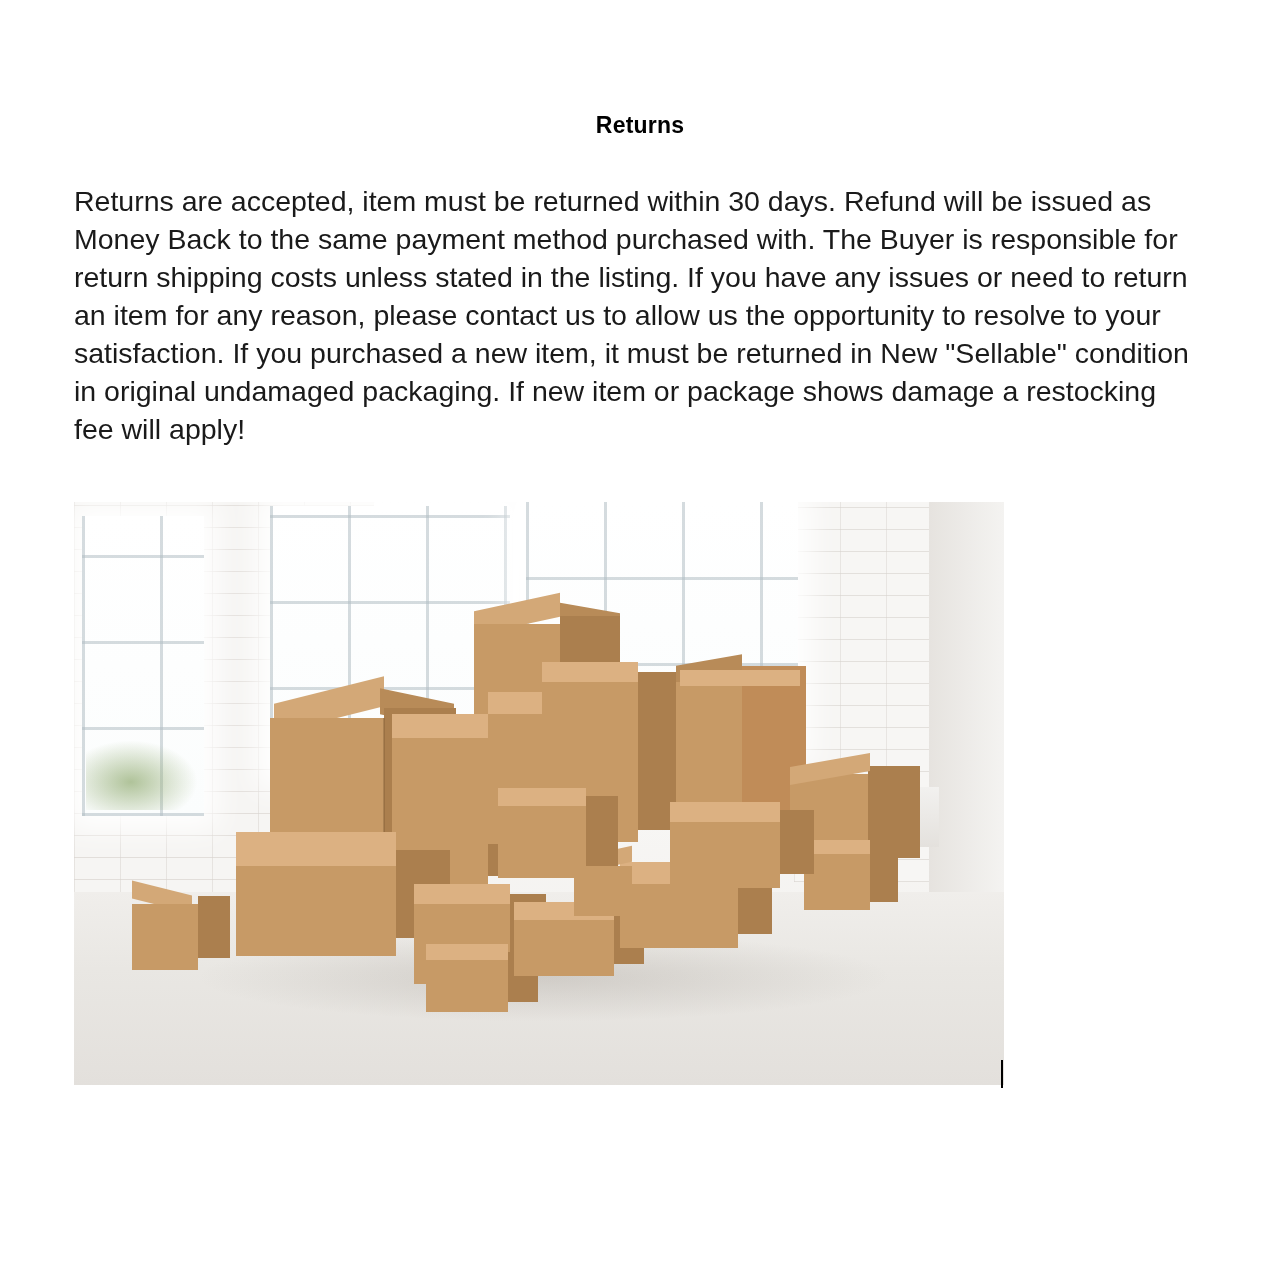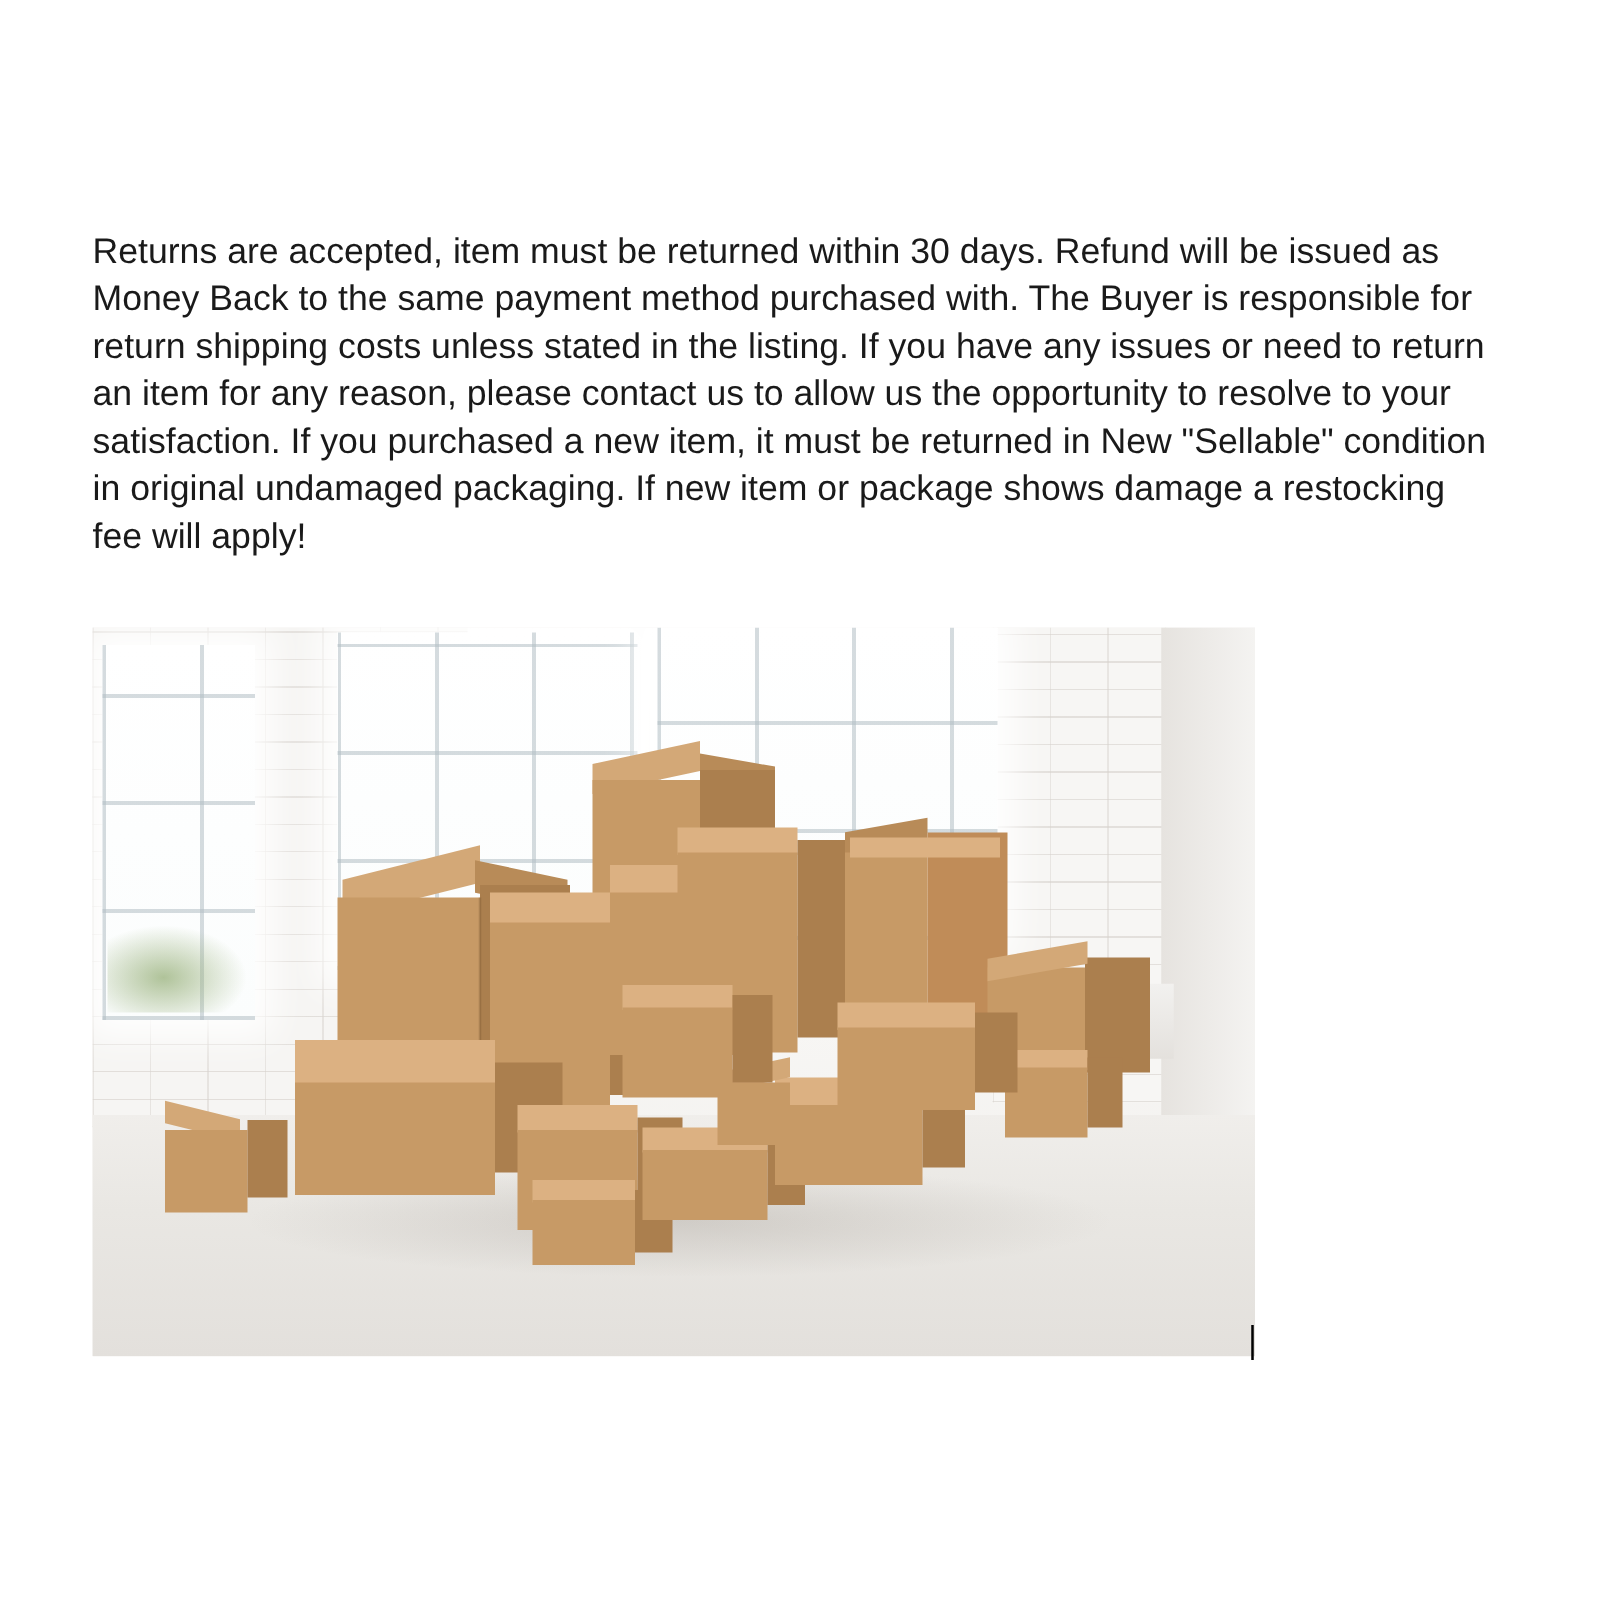--- a/index.html
+++ b/index.html
@@ -131,20 +131,21 @@
     left: 1001px; top: 1060px;
     width: 2px; height: 28px;
     background: #000;
   }
 </style>
 </head>
 <body>
 
 <div class="page">
 
+  <div class="doc-title">Returns</div>
 
   <div class="doc-body">Returns are accepted, item must be returned within 30 days. Refund will be issued as Money Back to the same payment method purchased with. The Buyer is responsible for return shipping costs unless stated in the listing. If you have any issues or need to return an item for any reason, please contact us to allow us the opportunity to resolve to your satisfaction. If you purchased a new item, it must be returned in New "Sellable" condition in original undamaged packaging. If new item or package shows damage a restocking fee will apply!</div>
 
   <div class="image-frame">
     <div class="scene">
 
       <div class="wall-left"></div>
       <div class="wall-right"></div>
       <div class="wall-far"></div>
 

